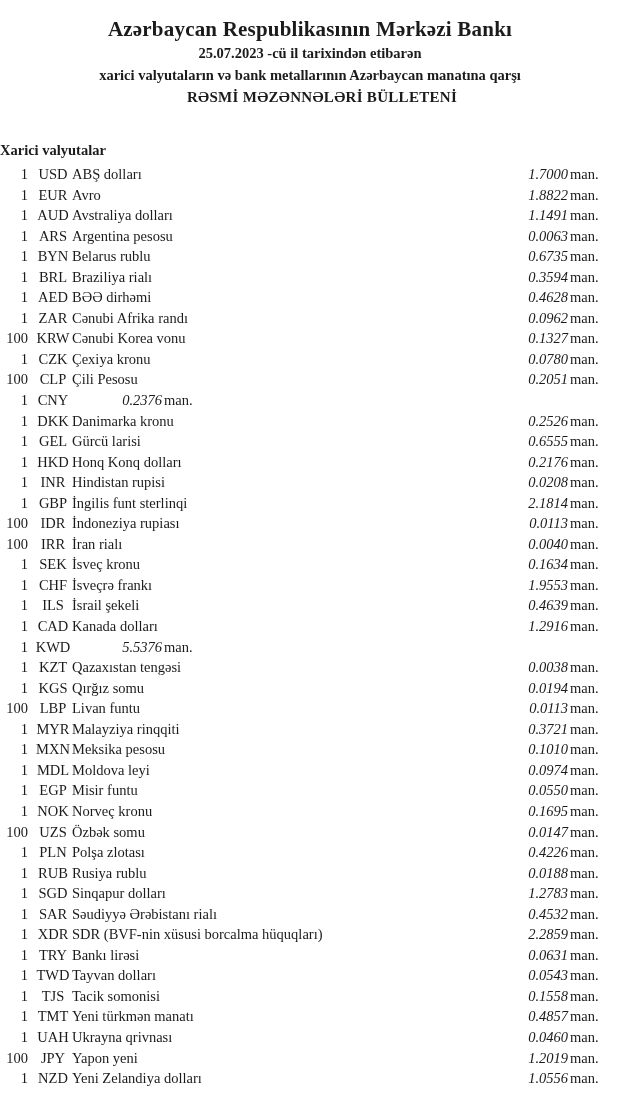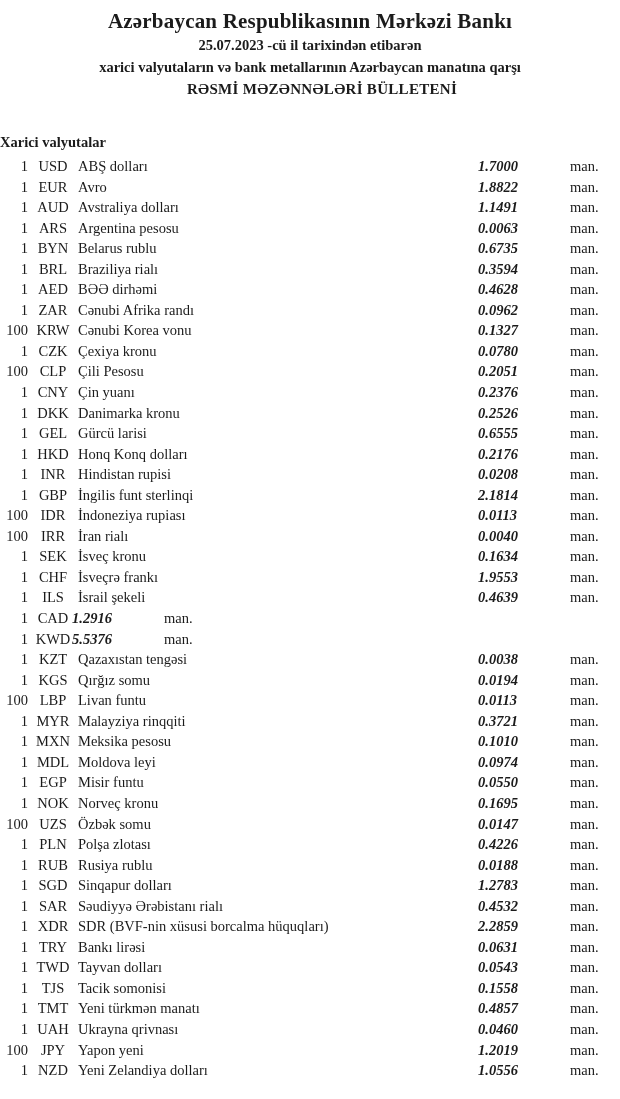--- a/index.html
+++ b/index.html
@@ -17,21 +17,21 @@
   .page {
     width: 620px;
     height: 1099px;
     box-sizing: border-box;
   }
   .doc-header {
     text-align: center;
   }
   .bank-name {
     margin: 0;
-    padding-top: 8px;
+    padding-top: 16px;
     font-size: 21px;
     font-weight: bold;
     line-height: 26px;
     letter-spacing: 0.2px;
   }
   .date-line {
     font-size: 14.5px;
     font-weight: bold;
     line-height: 22px;
   }
@@ -71,27 +71,26 @@
     flex: 0 0 auto;
   }
   .code {
     width: 38px;
     margin-left: 6px;
     text-align: center;
     flex: 0 0 auto;
   }
   .name {
     flex: 1 1 auto;
-    margin-left: 6px;
     overflow: hidden;
   }
   .rate {
     width: 90px;
-    text-align: left;
-    font-weight: bold;
+    text-align: right;
+    font-weight: normal;
     font-style: italic;
     flex: 0 0 auto;
   }
   .unit {
     width: 31px;
     margin-left: 2px;
     text-align: left;
     flex: 0 0 auto;
   }
 </style>
@@ -194,21 +193,20 @@
     <span class="qty">100</span>
     <span class="code">CLP</span>
     <span class="name">Çili Pesosu</span>
     <span class="rate">0.2051</span>
     <span class="unit">man.</span>
   </div>
 
   <div class="row">
     <span class="qty">1</span>
     <span class="code">CNY</span>
-    <span class="name">Çin yuanı</span>
     <span class="rate">0.2376</span>
     <span class="unit">man.</span>
   </div>
 
   <div class="row">
     <span class="qty">1</span>
     <span class="code">DKK</span>
     <span class="name">Danimarka kronu</span>
     <span class="rate">0.2526</span>
     <span class="unit">man.</span>
@@ -282,20 +280,21 @@
     <span class="qty">1</span>
     <span class="code">ILS</span>
     <span class="name">İsrail şekeli</span>
     <span class="rate">0.4639</span>
     <span class="unit">man.</span>
   </div>
 
   <div class="row">
     <span class="qty">1</span>
     <span class="code">CAD</span>
+    <span class="name">Kanada dolları</span>
     <span class="rate">1.2916</span>
     <span class="unit">man.</span>
   </div>
 
   <div class="row">
     <span class="qty">1</span>
     <span class="code">KWD</span>
     <span class="rate">5.5376</span>
     <span class="unit">man.</span>
   </div>

